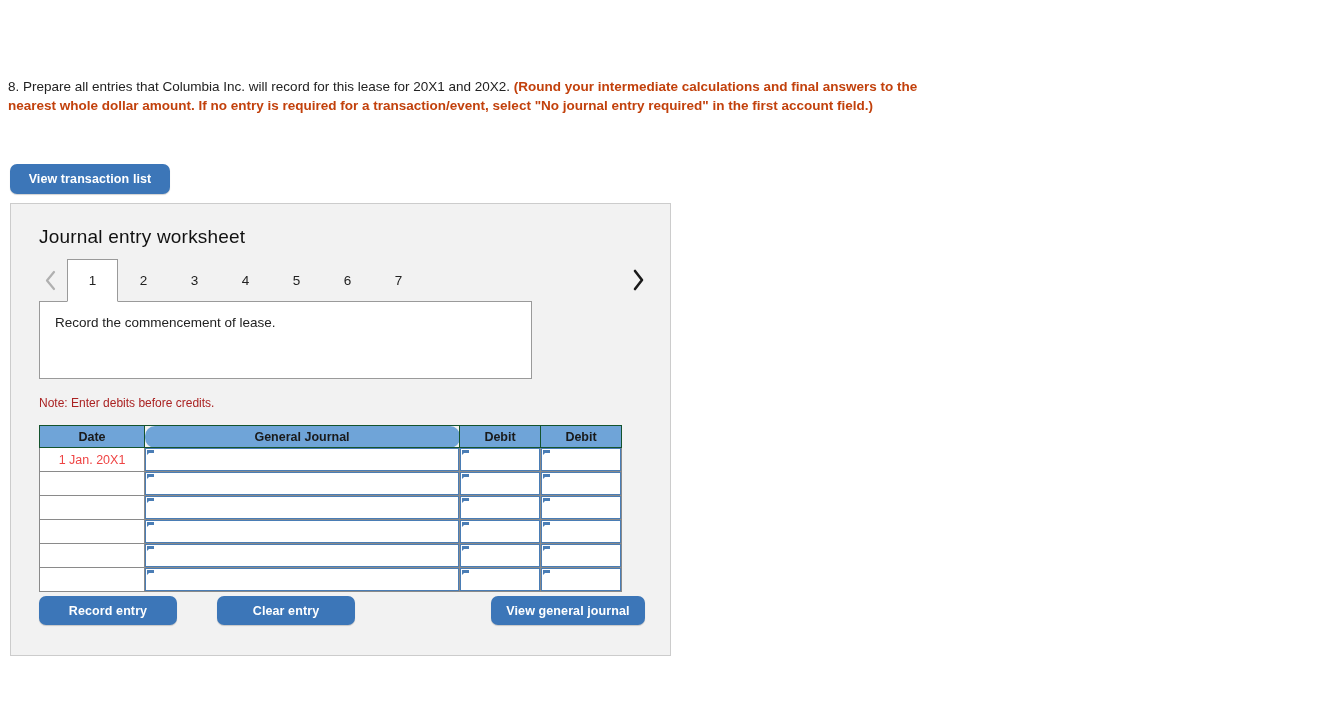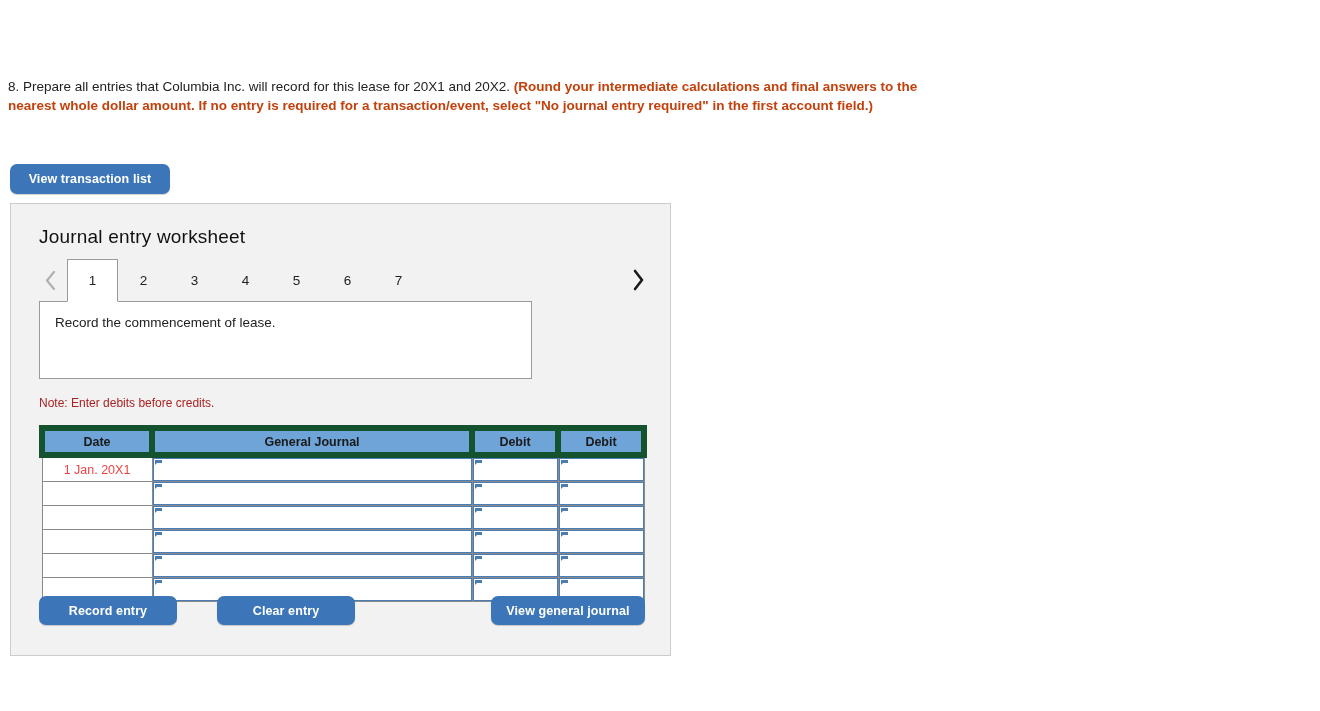--- a/index.html
+++ b/index.html
@@ -161,21 +161,21 @@
   .jtable {
     position: absolute;
     left: 28px;
     top: 221px;
     border-collapse: collapse;
     table-layout: fixed;
     font-size: 12.5px;
   }
   .jtable th {
     background: #6fa4d8;
-    border: 6px solid #14532d;
+    border: 1px solid #14532d;
     font-weight: bold;
     font-size: 12.5px;
     color: #1a1a1a;
     height: 21px;
     padding: 0;
     text-align: center;
     font-family: "Liberation Sans", sans-serif;
   }
   .col-date  { width: 104px; }
   .col-gj    { width: 314px; border-radius: 10px; }

